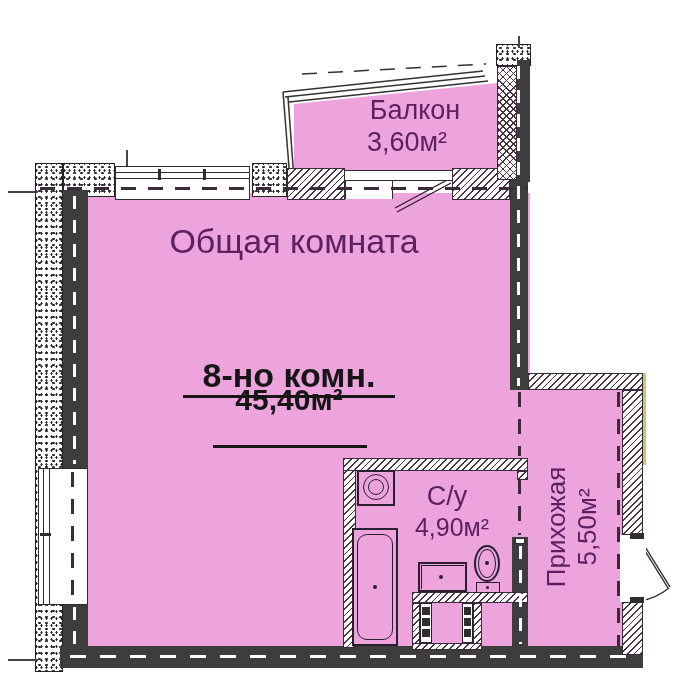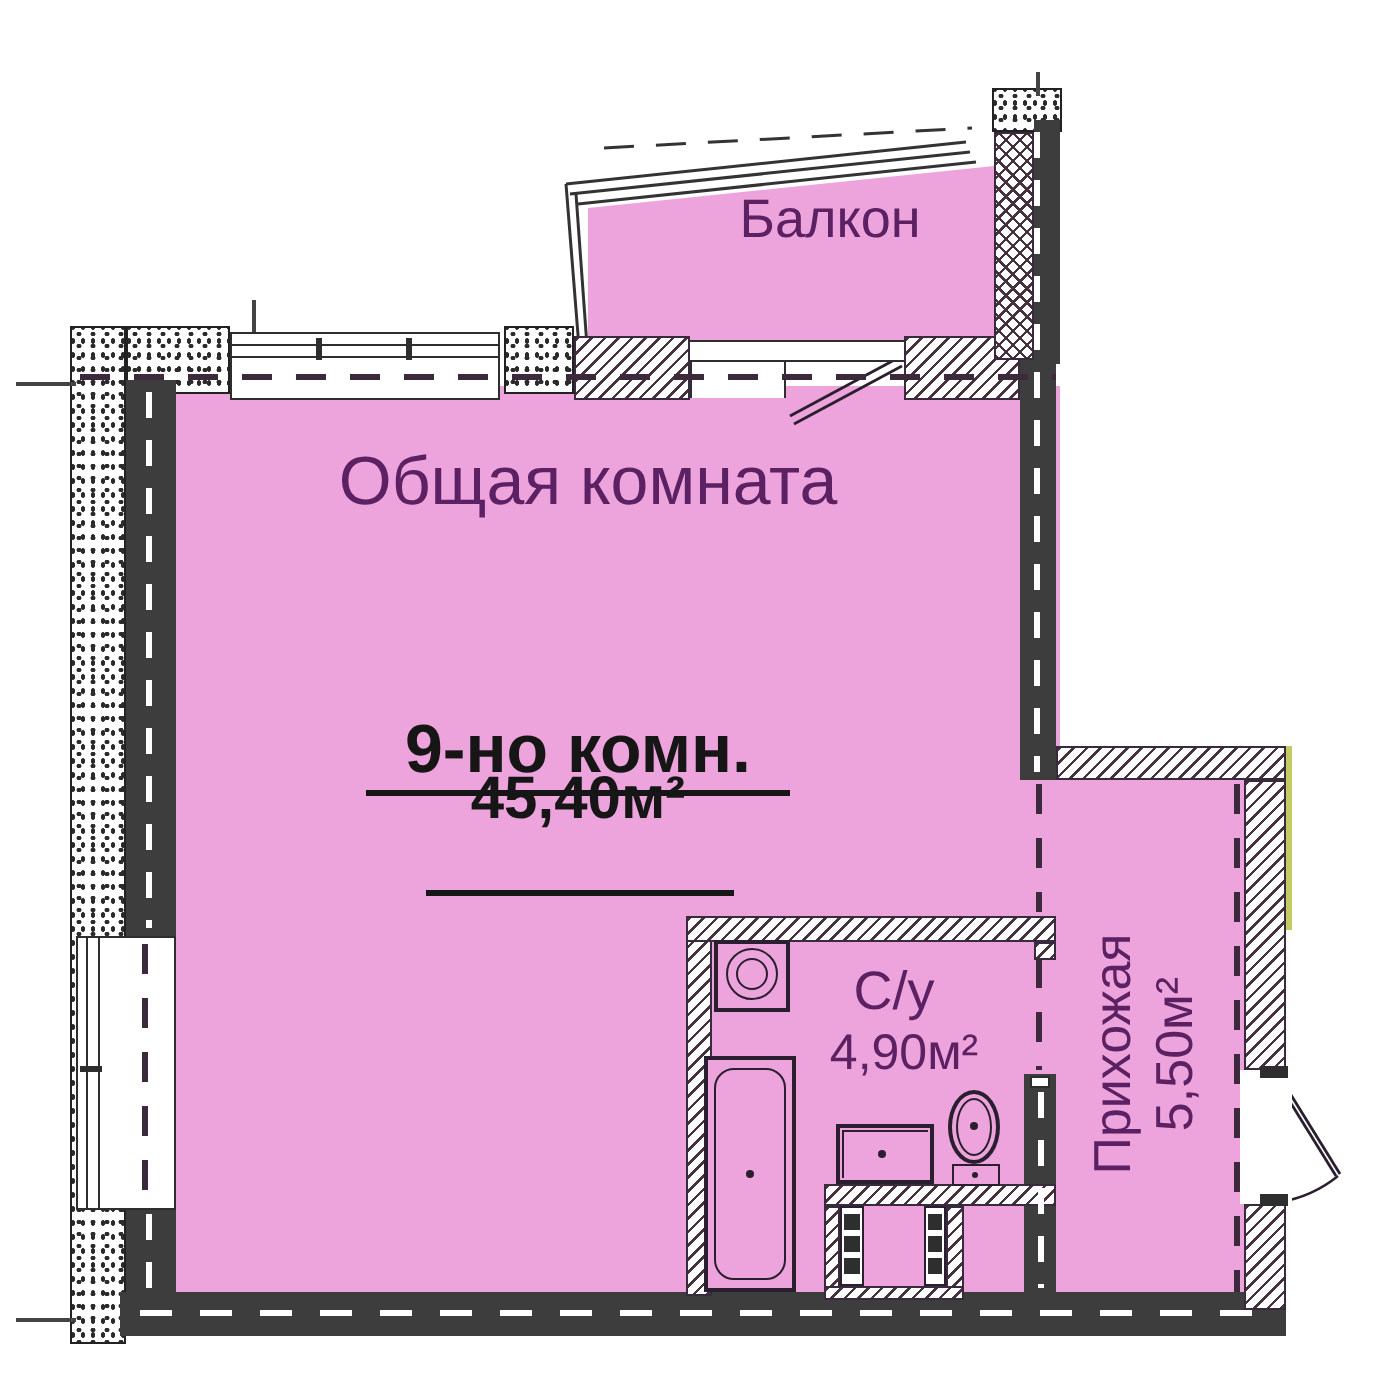--- a/index.html
+++ b/index.html
@@ -151,22 +151,23 @@
   <div class="abs" style="left:420px;top:603px;width:12px;height:40px;background:#fff;border:1px solid #2a1f2e;"></div>
   <div class="abs thinD" style="left:422px;top:607px;width:8px;height:8px;"></div>
   <div class="abs thinD" style="left:422px;top:618px;width:8px;height:8px;"></div>
   <div class="abs thinD" style="left:422px;top:629px;width:8px;height:8px;"></div>
   <div class="abs" style="left:462px;top:603px;width:11px;height:40px;background:#fff;border:1px solid #2a1f2e;"></div>
   <div class="abs thinD" style="left:464px;top:607px;width:7px;height:8px;"></div>
   <div class="abs thinD" style="left:464px;top:618px;width:7px;height:8px;"></div>
   <div class="abs thinD" style="left:464px;top:629px;width:7px;height:8px;"></div>
 
   <div class="lbl" style="left:415px;top:110px;font-size:27px;">Балкон</div>
+  <div class="lbl" style="left:407px;top:142px;font-size:27px;">3,60м²</div>
   <div class="lbl" style="left:294px;top:241px;font-size:34px;">Общая комната</div>
-  <div class="lbl lblK" style="left:289px;top:375px;font-size:34px;">9-но комн.</div>
+  <div class="lbl lblK" style="left:289px;top:375px;font-size:34px;">8-но комн.</div>
   <div class="abs uline" style="left:183px;top:395px;width:212px;height:3px;"></div>
   <div class="lbl lblK" style="left:289px;top:400px;font-size:30px;">45,40м²</div>
   <div class="abs uline" style="left:213px;top:445px;width:154px;height:3px;"></div>
   <div class="lbl" style="left:447px;top:496px;font-size:27px;">С/у</div>
   <div class="lbl" style="left:452px;top:527px;font-size:25px;">4,90м²</div>
   <div class="lbl" style="left:572px;top:527px;transform:translate(-50%,-50%) rotate(-90deg);font-size:26px;text-align:center;line-height:1.2;">
     <div>Прихожая</div>
     <div>5,50м²</div>
   </div>
 

